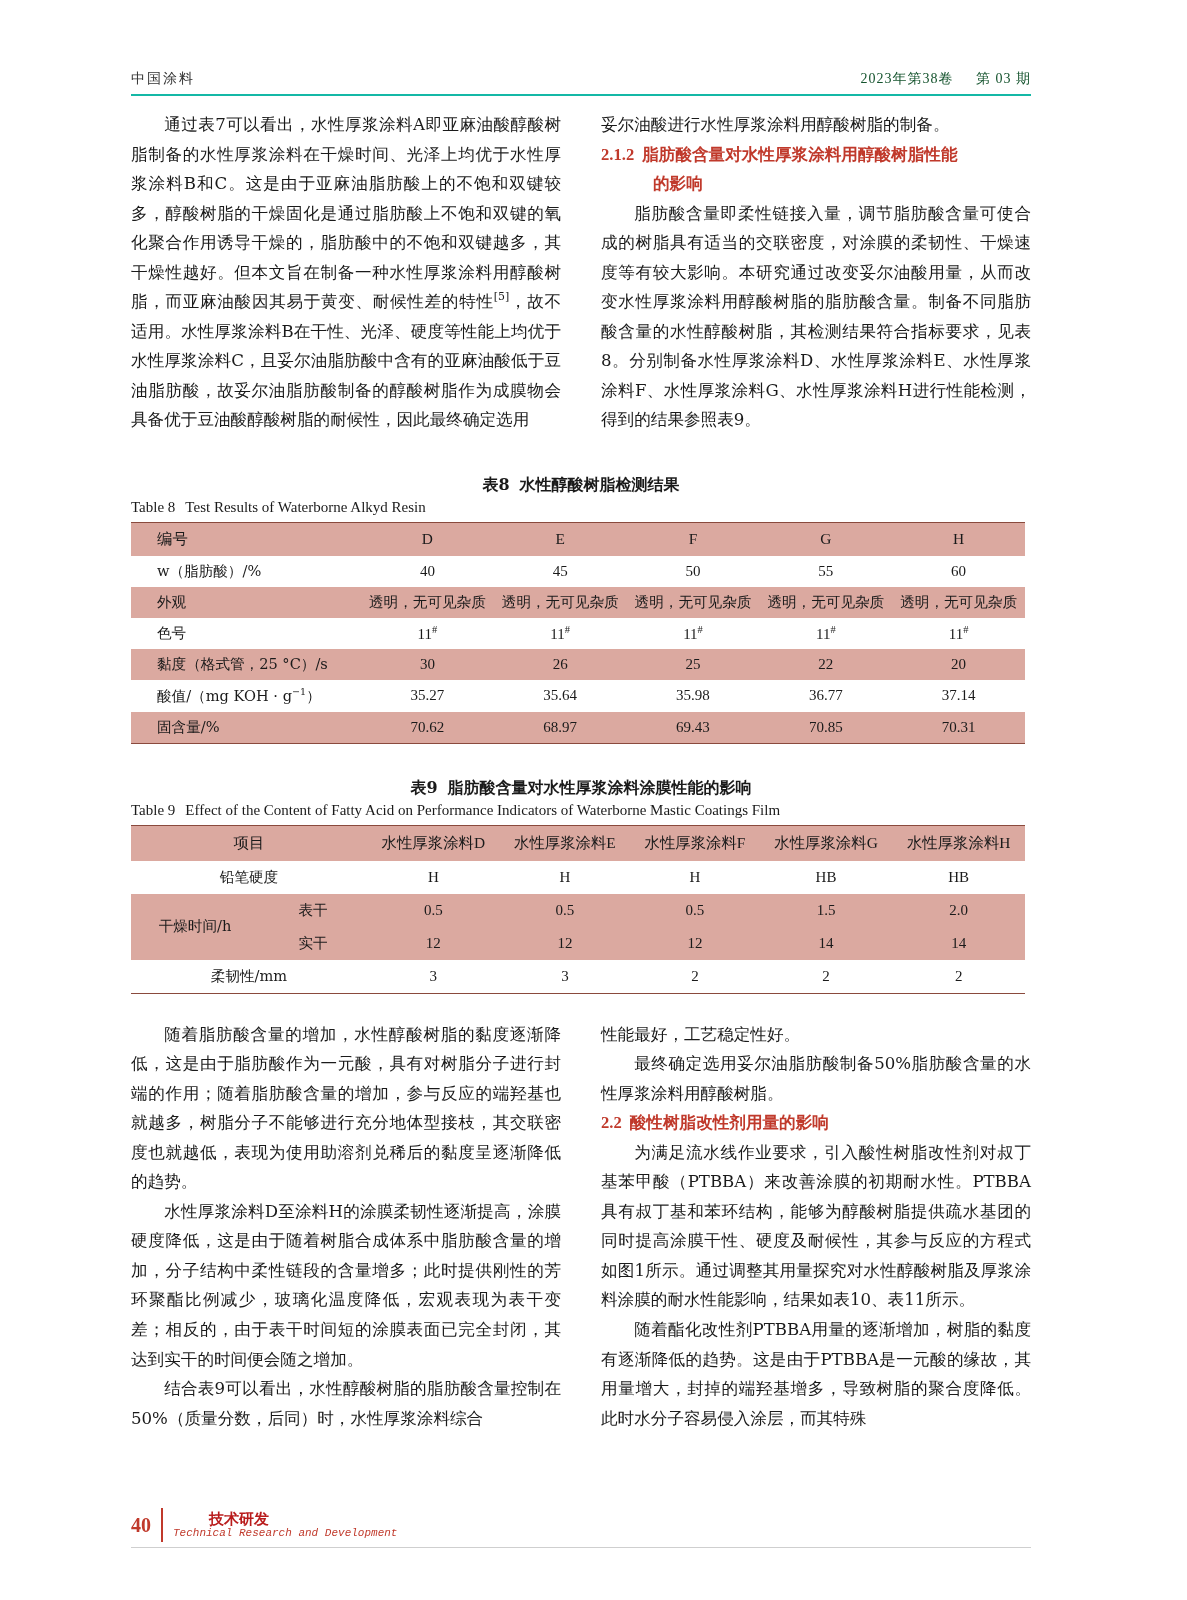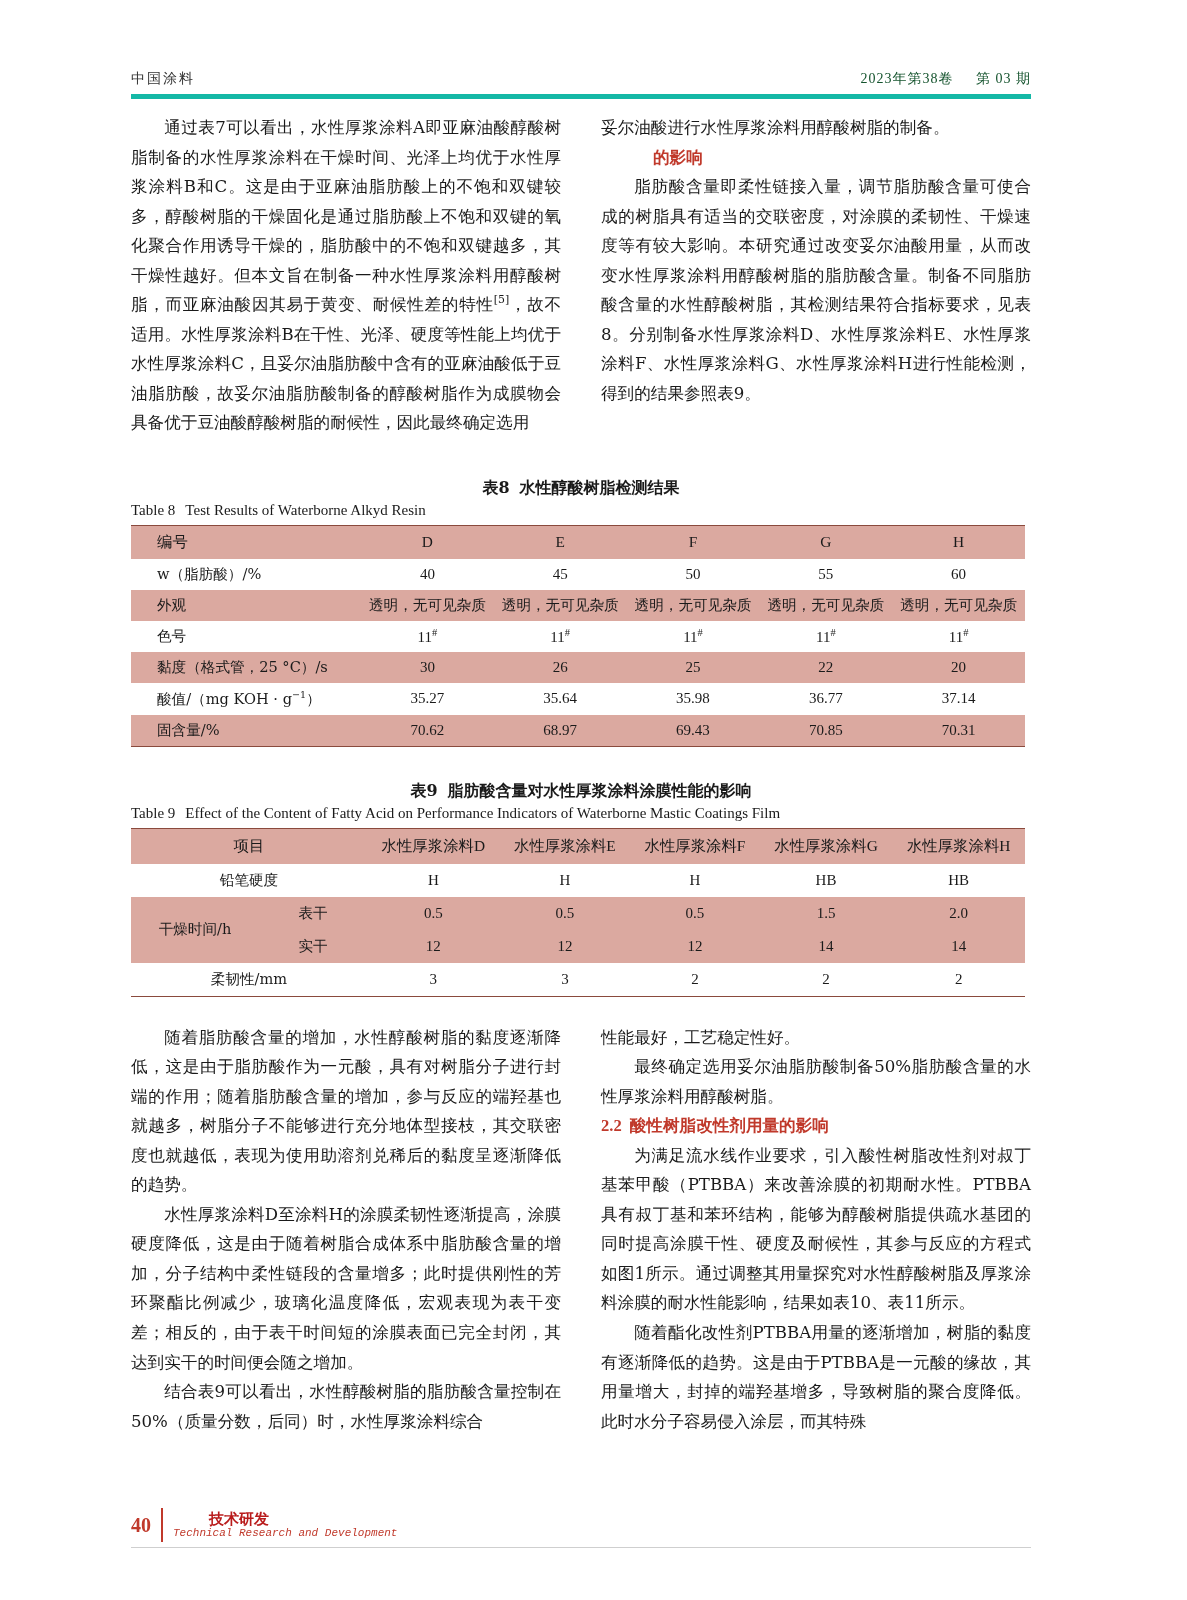--- a/index.html
+++ b/index.html
@@ -28,21 +28,21 @@
     top: 70px;
     width: 900px;
   }
   
   .header {
     display: flex;
     justify-content: space-between;
     align-items: flex-end;
     font-size: 14.5px;
     padding-bottom: 6px;
-    border-bottom: 5px solid #14b8a6;
+    border-bottom: 2px solid #14b8a6;
     color: #3a3a3a;
   }
   .header-left {
     letter-spacing: 2px;
     font-family: "DejaVu Sans", sans-serif;
     font-size: 14px;
     color: #333;
   }
   .header-right {
     font-family: "Liberation Serif", serif;
@@ -203,20 +203,24 @@
         <span>第 03 期</span>
       </div>
     </div>
 
     <div class="cols">
       <div class="col">
         <p class="body">通过表7可以看出，水性厚浆涂料A即亚麻油酸醇酸树脂制备的水性厚浆涂料在干燥时间、光泽上均优于水性厚浆涂料B和C。这是由于亚麻油脂肪酸上的不饱和双键较多，醇酸树脂的干燥固化是通过脂肪酸上不饱和双键的氧化聚合作用诱导干燥的，脂肪酸中的不饱和双键越多，其干燥性越好。但本文旨在制备一种水性厚浆涂料用醇酸树脂，而亚麻油酸因其易于黄变、耐候性差的特性<sup>[5]</sup>，故不适用。水性厚浆涂料B在干性、光泽、硬度等性能上均优于水性厚浆涂料C，且妥尔油脂肪酸中含有的亚麻油酸低于豆油脂肪酸，故妥尔油脂肪酸制备的醇酸树脂作为成膜物会具备优于豆油酸醇酸树脂的耐候性，因此最终确定选用</p>
       </div>
       <div class="col">
         <p class="body noindent">妥尔油酸进行水性厚浆涂料用醇酸树脂的制备。</p>
+        <div class="sec-head">
+          <span class="sec-num">2.1.2</span>
+          <span class="sec-text">脂肪酸含量对水性厚浆涂料用醇酸树脂性能</span>
+        </div>
         <div class="sec-cont">的影响</div>
         <p class="body">脂肪酸含量即柔性链接入量，调节脂肪酸含量可使合成的树脂具有适当的交联密度，对涂膜的柔韧性、干燥速度等有较大影响。本研究通过改变妥尔油酸用量，从而改变水性厚浆涂料用醇酸树脂的脂肪酸含量。制备不同脂肪酸含量的水性醇酸树脂，其检测结果符合指标要求，见表8。分别制备水性厚浆涂料D、水性厚浆涂料E、水性厚浆涂料F、水性厚浆涂料G、水性厚浆涂料H进行性能检测，得到的结果参照表9。</p>
       </div>
     </div>
 
     <div class="table-block">
       <div class="tbl-title-cn">
         <span class="lbl">表8</span><span>水性醇酸树脂检测结果</span>
       </div>
       <div class="tbl-title-en">

